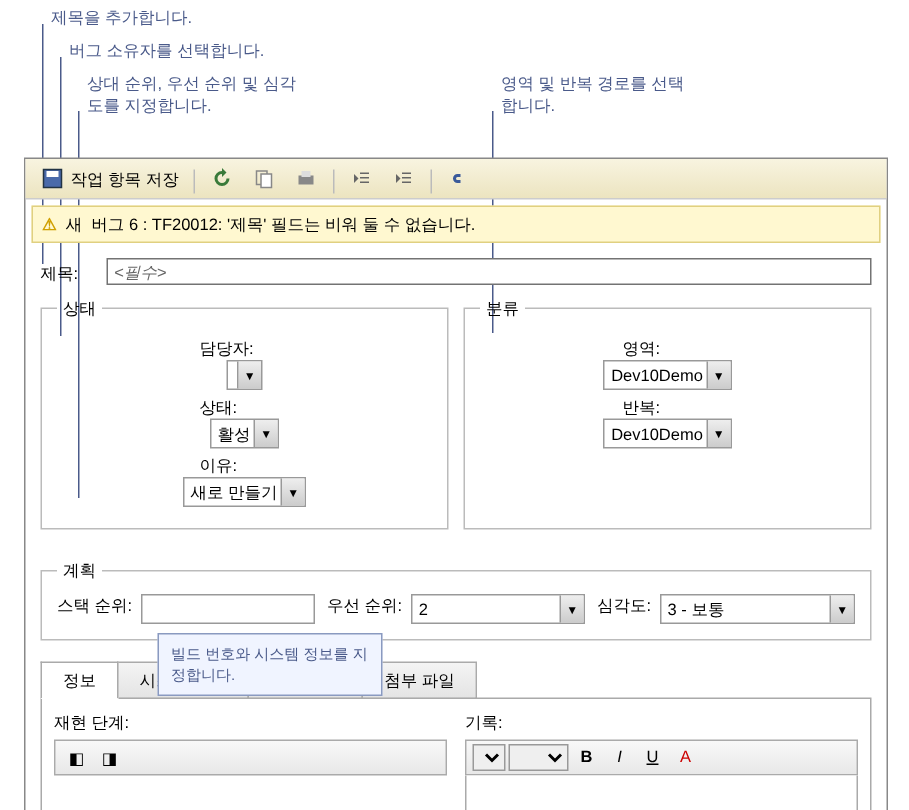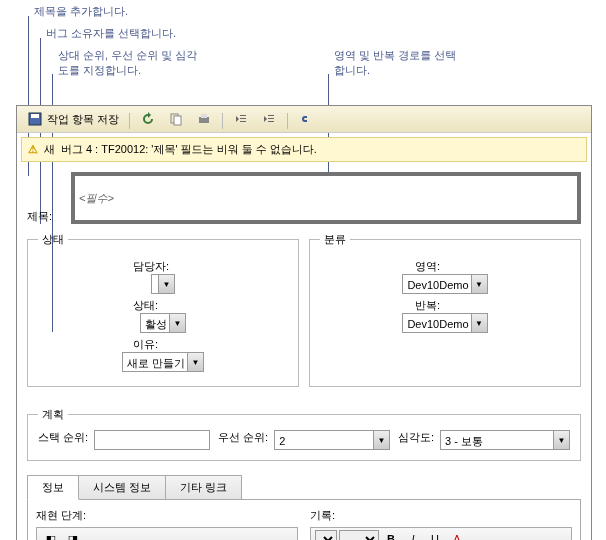--- a/index.html
+++ b/index.html
@@ -19,21 +19,21 @@
   .toolbar .sep { width: 1px; height: 16px; background: #bbb; margin: 0 2px; }
   
   
   .warning-bar { background: #fff8d0; border: 1px solid #e0d080; margin: 4px; padding: 4px 6px; display: flex; align-items: center; gap: 6px; }
   .warning-icon { color: #d0a000; font-weight: bold; }
   
   
   .form-area { padding: 6px 10px; }
   .title-row { display: flex; align-items: flex-end; gap: 6px; margin-bottom: 8px; }
   .title-row label { width: 38px; }
-  .title-input { flex: 1; border: 4px solid #737373; padding: 16px 4px; font-style: italic; color: #666; font-size: 11px; }
+  .title-input { flex: 1; border: 1px solid #737373; padding: 2px 4px; font-style: italic; color: #666; font-size: 11px; }
   
   
   .fs-row { display: flex; gap: 10px; }
   fieldset { border: 1px solid #bbb; padding: 8px 10px 10px; flex: 1; }
   legend { padding: 0 4px; font-size: 11px; }
   .field-row { display: flex; align-items: center; margin: 4px 0; flex-direction: column; }
   .field-row label { width: 60px; }
   .combo { flex: 1; position: relative; }
   .combo input, .combo .val { width: 100%; border: 1px solid #999; padding: 2px 18px 2px 4px; background: #fff; font-size: 11px; height: 20px; line-height: 16px; }
   .combo .arrow { position: absolute; right: 1px; top: 1px; bottom: 1px; width: 16px; background: linear-gradient(#eee,#ccc); border-left: 1px solid #999; display: flex; align-items: center; justify-content: center; font-size: 8px; }
@@ -128,21 +128,21 @@
     <span class="btn">
         <svg class="icon-svg">
           <path d="M4 8a3 3 0 0 1 3-3h2v2H7a1 1 0 0 0 0 2h2v2H7a3 3 0 0 1-3-3z" fill="#3a5a9a"></path>
         </svg>
       </span>
   </div>
 
   <div class="warning-bar">
     <span class="warning-icon">⚠</span>
     <span>새</span>
-    <span>버그 4 : TF20012: '제목' 필드는 비워 둘 수 없습니다.</span>
+    <span>버그 6 : TF20012: '제목' 필드는 비워 둘 수 없습니다.</span>
   </div>
 
   <div class="form-area">
 
     <div class="title-row">
       <label>제목:</label>
       <input class="title-input" value="&lt;필수&gt;" style="">
     </div>
 
     <div class="fs-row">
@@ -214,20 +214,21 @@
           </div>
         </div>
       </div>
     </fieldset>
   </div>
 
   <div class="lower-tabs">
     <div class="ltab active">정보</div>
     <div class="ltab">시스템 정보</div>
     <div class="ltab">기타 링크</div>
+    <div class="ltab">첨부 파일</div>
   </div>
   <div class="lower-content">
     <div class="lc-col">
       <div class="lbl">재현 단계:</div>
       <div class="rte-toolbar" style="justify-content:flex-start;">
         <span class="rbtn">◧</span>
         <span class="rbtn">◨</span>
       </div>
     </div>
     <div class="lc-col">
@@ -243,20 +244,21 @@
           </span>
         <span class="rbtn">
             <u>U</u>
           </span>
         <span class="rbtn" style="color:#c00;">A</span>
       </div>
       <div class="rte-body"></div>
     </div>
   </div>
 
+  <div class="annot inline" style="left:88px; top:316px;">빌드 번호와 시스템 정보를 지정합니다.</div>
 
 </div>
 
 <div class="annot-row" style="margin-left:16px; width:576px;">
   <div class="annot">버그를 재현하는 데 필요한 정보를 추가합니다.</div>
   <div class="annot">버그를 테스트하는 테스트 사례에 연결합니다.</div>
   <div class="annot">다른 작업 항목, 변경 집합, 버전이 있는 항목, URL에 연결합니다.</div>
   <div class="annot">버그 해결 방법을 보여 주는 로그 파일, 스크린 샷 등의 파일을 첨부합니다.</div>
 </div>
 

